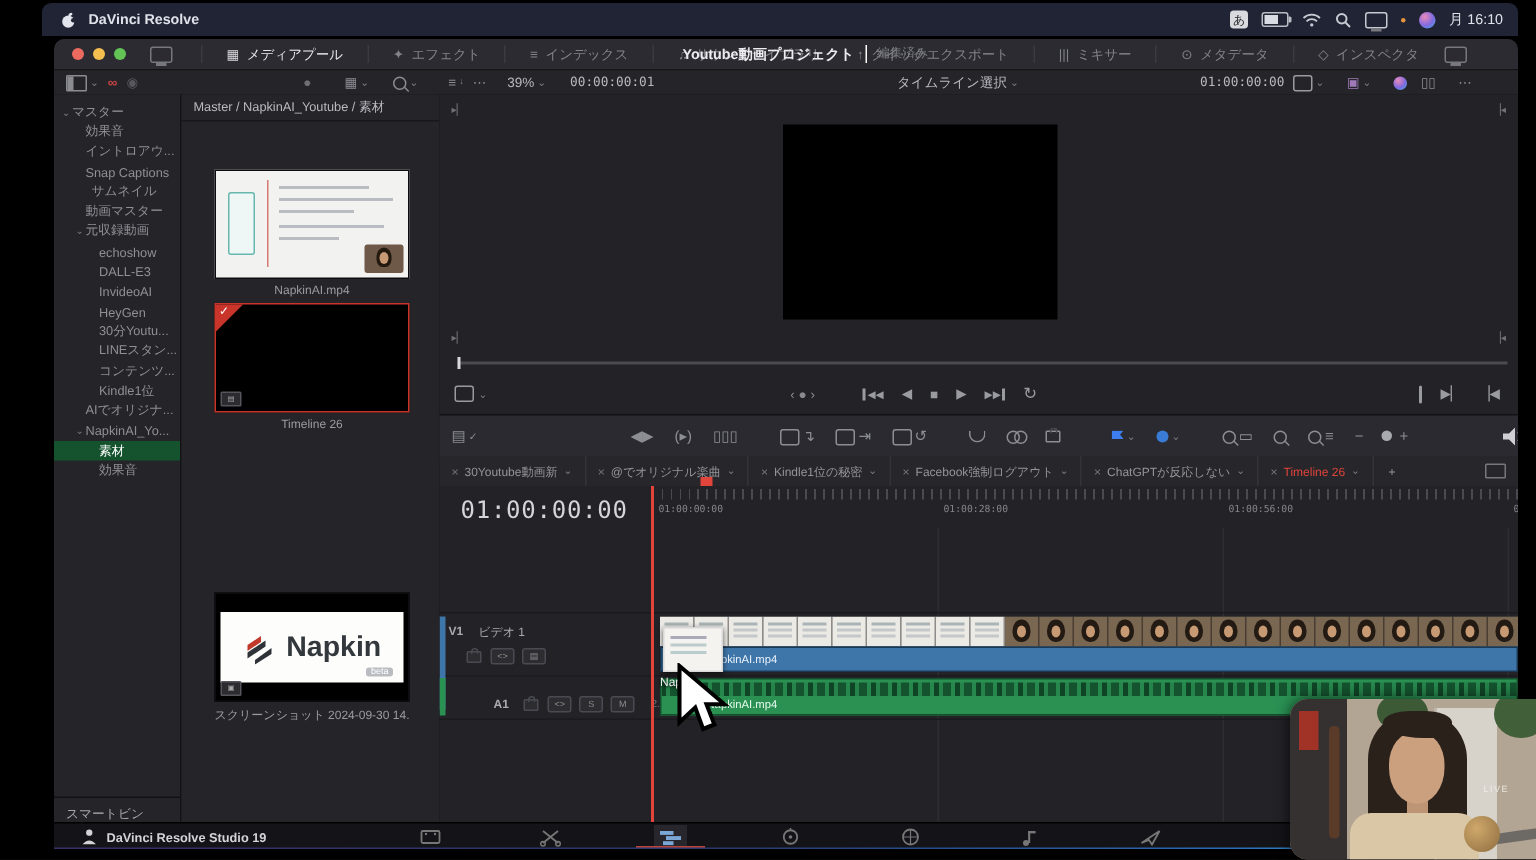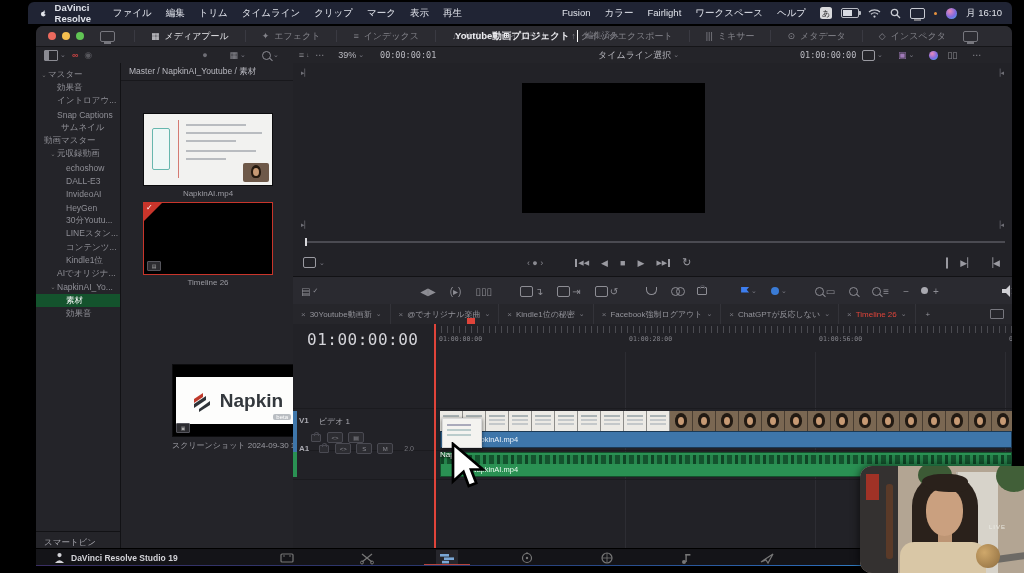--- a/index.html
+++ b/index.html
@@ -184,35 +184,20 @@
 </head>
 <body>
 
 <div id="menubar" class="abs">
   <svg class="apple" viewBox="0 0 12 12">
     <circle cx="6" cy="7" r="4.4" fill="#e3e5ec"></circle>
       <ellipse cx="7.6" cy="1.8" rx="1.6" ry="1" fill="#e3e5ec" transform="rotate(-35 7.6 1.8)"></ellipse>
     <circle cx="9.7" cy="6" r="1.7" fill="#202434"></circle>
   </svg>
   <span class="appname">DaVinci Resolve</span>
-  <span id="menu-items" style="display:flex;">
-      <span class="mb-item">ファイル</span>
-      <span class="mb-item">編集</span>
-      <span class="mb-item">トリム</span>
-      <span class="mb-item">タイムライン</span>
-      <span class="mb-item">クリップ</span>
-      <span class="mb-item">マーク</span>
-      <span class="mb-item">表示</span>
-      <span class="mb-item">再生</span>
-      <span class="mb-item" style="margin-left: 86px;">Fusion</span>
-      <span class="mb-item">カラー</span>
-      <span class="mb-item">Fairlight</span>
-      <span class="mb-item">ワークスペース</span>
-      <span class="mb-item">ヘルプ</span>
-    </span>
   <div id="mb-right">
     <span class="ime">あ</span>
     <span class="batt"></span>
     <svg width="13" height="10" viewBox="0 0 13 10">
       <path d="M1 4 A8 8 0 0 1 12 4" fill="none" stroke="#c7cad2" stroke-width="1.2"></path>
       <path d="M3 6.2 A5 5 0 0 1 10 6.2" fill="none" stroke="#c7cad2" stroke-width="1.2"></path>
       <circle cx="6.5" cy="8.6" r="1.1" fill="#c7cad2"></circle>
     </svg>
     <svg width="11" height="11" viewBox="0 0 11 11">
       <circle cx="4.5" cy="4.5" r="3.2" fill="none" stroke="#c7cad2" stroke-width="1.3"></circle>
@@ -342,21 +327,21 @@
           <span>イントロアウ...</span>
         </div>
         <div class="bin" style="padding-left: 13px;">
           <span class="bchev"></span>
           <span>Snap Captions</span>
         </div>
         <div class="bin" style="padding-left: 17px;">
           <span class="bchev"></span>
           <span>サムネイル</span>
         </div>
-        <div class="bin" style="">
+        <div class="bin" style="padding-left: 13px;">
           <span class="bchev"></span>
           <span>動画マスター</span>
         </div>
         <div class="bin" style="padding-left: 13px;">
           <span class="bchev">⌄</span>
           <span>元収録動画</span>
         </div>
         <div class="bin" style="padding-left: 22px;">
           <span class="bchev"></span>
           <span>echoshow</span>
@@ -437,21 +422,21 @@
     <div class="thumbwrap" style="top:139px;">
       <div class="thumb t2">
         <span class="corner"></span>
         <span class="check">✓</span>
         <span class="badge">▤</span>
       </div>
       <div class="tlabel">Timeline 26</div>
     </div>
 
 
-    <div class="thumbwrap" style="top:301px;margin-left:29px;">
+    <div class="thumbwrap" style="top:332px;">
       <div class="thumb t4">
         <div class="card">
           <svg width="22" height="22" viewBox="0 0 22 22">
             <polygon points="3,9 12,3 12,7 3,13" fill="#c0392b"></polygon>
             <polygon points="3,14 15,6 15,10 3,18" fill="#2e3338"></polygon>
             <polygon points="8,19 19,11 19,15 8,22" fill="#2e3338"></polygon>
           </svg>
           <span class="word">Napkin</span>
         </div>
         <span class="beta">beta</span>
@@ -602,21 +587,21 @@
 
     <div class="trackhead" style="top:92px;display:flex;gap:10px;">
       <b>V1</b>
       <span>ビデオ 1</span>
     </div>
     <div class="trackhead row" style="top:108px;left:18px;">
       <span class="lockic"></span>
       <span class="thchip">&lt;&gt;</span>
       <span class="thchip">▤</span>
     </div>
-    <div class="trackhead row" style="top:119px;">
+    <div class="trackhead row" style="top:140px;margin-left:30px;">
       <b style="margin-right:10px;">A1</b>
       <span class="lockic"></span>
       <span class="thchip">&lt;&gt;</span>
       <span class="thchip">S</span>
       <span class="thchip">M</span>
       <span style="margin-left:6px;font-size:7px;color:#76767d;">2.0</span>
     </div>
 
     <div id="vclip">
       <div id="filmstrip">

